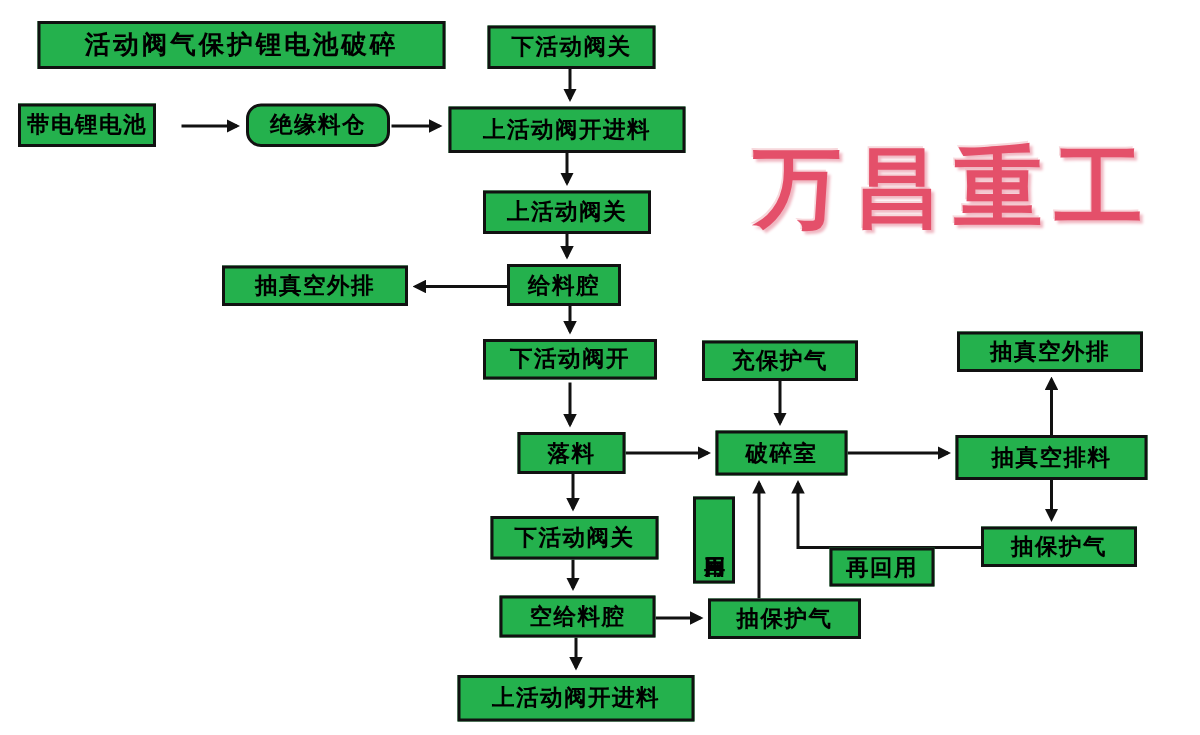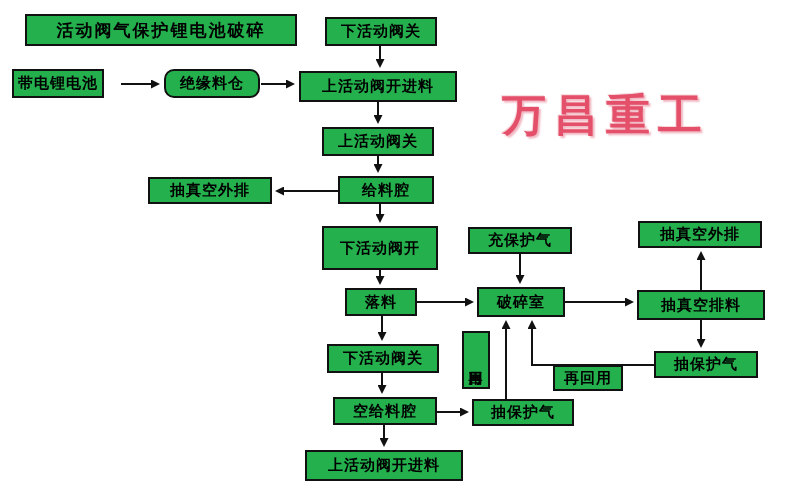--- a/index.html
+++ b/index.html
@@ -34,21 +34,21 @@
     writing-mode:vertical-rl;
     text-orientation:upright;
     letter-spacing:0;
     font-size:14px;
   }
   .watermark{
     position:absolute;
     left:502px;top:86px;
     font-family:"DejaVu Serif","Liberation Serif",serif;
     font-weight:bold;
-    font-size:44px;
+    font-size:59px;
     letter-spacing:8px;
     color:var(--watermark,#e4506a);
     text-shadow:2px 2px 2px #f0b6c1, -1px -1px 0 #f7d8dc;
     white-space:nowrap;
     user-select:none;
   }
 </style>
 </head>
 <body>
 
@@ -109,25 +109,25 @@
   <div class="node" style="left:325px;top:17px;width:112px;height:29px;">下活动阀关</div>
 
   <div class="node" style="left:12px;top:69px;width:92px;height:29px;">带电锂电池</div>
 
   <div class="node" style="left:164px;top:69px;width:96px;height:29px;border-radius:10px;">绝缘料仓</div>
 
   <div class="node" style="left:299px;top:71px;width:158px;height:31px;">上活动阀开进料</div>
 
   <div class="node" style="left:322px;top:127px;width:112px;height:29px;">上活动阀关</div>
 
-  <div class="node" style="left:338px;top:176px;width:96px;height:28px;">给料腔</div>
+  <div class="node" style="left:338px;top:176px;width:76px;height:28px;">给料腔</div>
 
   <div class="node" style="left:148px;top:177px;width:124px;height:27px;">抽真空外排</div>
 
-  <div class="node" style="left:322px;top:226px;width:116px;height:44px;">下活动阀开</div>
+  <div class="node" style="left:322px;top:226px;width:116px;height:27px;">下活动阀开</div>
 
   <div class="node" style="left:468px;top:227px;width:104px;height:27px;">充保护气</div>
 
   <div class="node" style="left:638px;top:221px;width:124px;height:27px;">抽真空外排</div>
 
   <div class="node" style="left:345px;top:288px;width:72px;height:28px;">落料</div>
 
   <div class="node" style="left:477px;top:287px;width:88px;height:30px;text-align:center;">破碎室</div>
 
   <div class="node" style="left:637px;top:290px;width:128px;height:30px;">抽真空排料</div>

